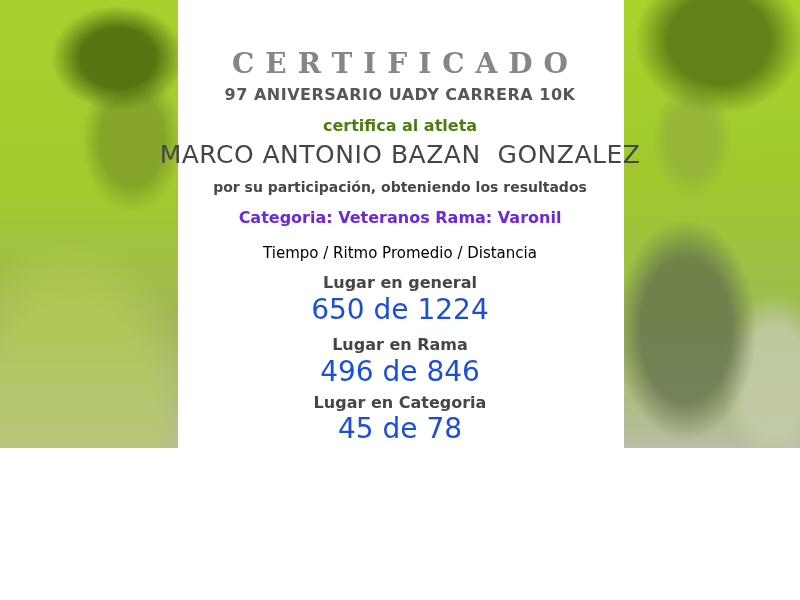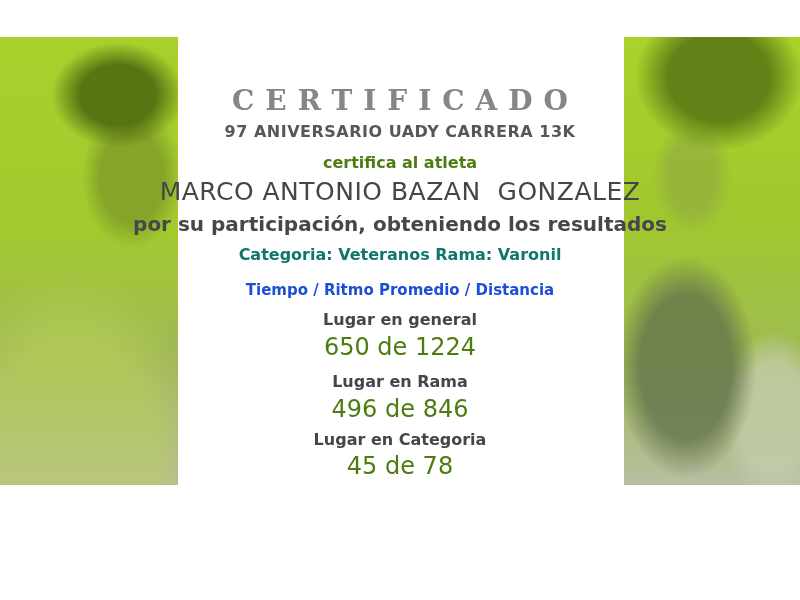--- a/index.html
+++ b/index.html
@@ -6,21 +6,20 @@
   html, body { background: #ffffff; }
   body {
     font-family: "DejaVu Sans", "Liberation Sans", sans-serif;
     width: 800px; height: 600px; overflow: hidden;
   }
   .certificate {
     position: relative;
     width: 800px; height: 448px;
     background: #ffffff;
     overflow: hidden;
-    margin-top: 37px;
   }
 
   
   .photo {
     position: absolute; top: 0; height: 600px;
   }
   .photo-left {
     left: 0; width: 178px;
     background:
       radial-gradient(95px 75px at 118px 58px,  rgba(84,112,18,.95) 0 40%, rgba(84,112,18,0) 70%),
@@ -71,52 +70,52 @@
   .athlete-name {
     margin-top: 4px;
     font-size: 25px; line-height: 30px;
     font-weight: 500;
     color: #454549;
     white-space: pre;
     letter-spacing: 0.5px;
   }
   .participation {
     margin-top: 7px;
-    font-size: 20px; line-height: 20px;
+    font-size: 14px; line-height: 20px;
     font-weight: 600;
     color: #47474b;
   }
   .category-line {
     margin-top: 11px;
     font-size: 16px; line-height: 20px;
     font-weight: 600;
-    color: #0f766e;
+    color: #6d28d9;
   }
   .results-header {
     margin-top: 16px;
     font-size: 15px; line-height: 19px;
-    font-weight: 700;
-    color: #1d4ed8;
+    font-weight: 400;
+    color: #000000;
   }
   .results-value {
     margin-top: 2px;
     font-size: 24px; line-height: 31px;
     font-weight: 500;
     color: #3e4246;
     white-space: pre;
   }
   .placing-label {
     font-size: 16px; line-height: 20px;
     font-weight: 600;
     color: #45454a;
   }
   .placing-value {
-    font-size: 24px; line-height: 30px;
+    font-size: 28px; line-height: 30px;
     font-weight: 500;
-    color: #4d7c0f;
+    color: #1d4ed8;
   }
   .placing-general .placing-label { margin-top: 10px; }
   .placing-general .placing-value { margin-top: 2px; }
   .placing-rama .placing-label    { margin-top: 10px; }
   .placing-rama .placing-value    { margin-top: 2px; text-align: center; }
   .placing-cat  .placing-label    { margin-top: 6px; }
   .placing-cat  .placing-value    { margin-top: 1px; }
   .issued {
     margin-top: 17px;
     font-size: 13px; line-height: 16px;
@@ -165,21 +164,21 @@
 <div class="certificate">
 
   <div class="photo photo-left"></div>
 
   <div class="photo photo-right"></div>
 
   <div class="content">
 
     <div class="title">CERTIFICADO</div>
 
-    <div class="subtitle">97 ANIVERSARIO UADY CARRERA 13K</div>
+    <div class="subtitle">97 ANIVERSARIO UADY CARRERA 10K</div>
 
     <div class="intro">certifica al atleta</div>
 
     <div class="athlete-name">MARCO ANTONIO BAZAN  GONZALEZ</div>
 
     <div class="participation">por su participación, obteniendo los resultados</div>
 
     <div class="category-line">Categoria: Veteranos Rama: Varonil</div>
 
     <div class="results-header">Tiempo / Ritmo Promedio / Distancia</div>

